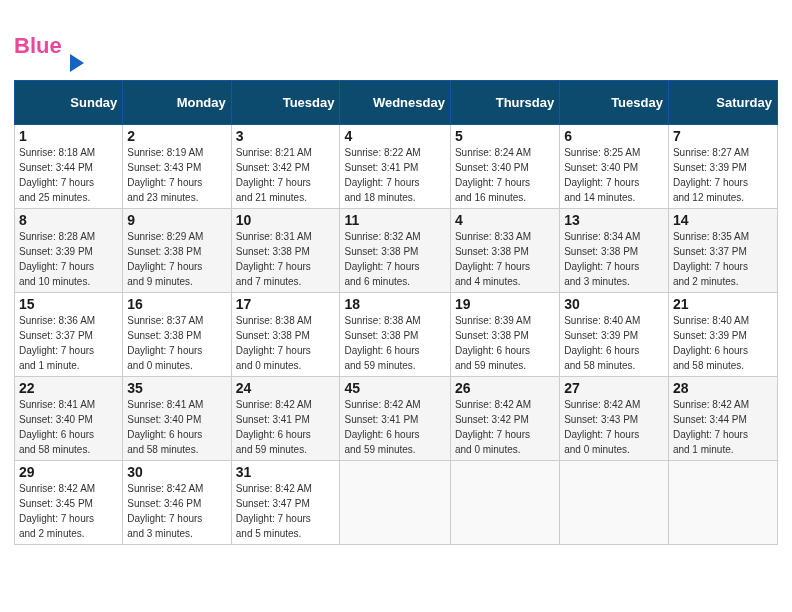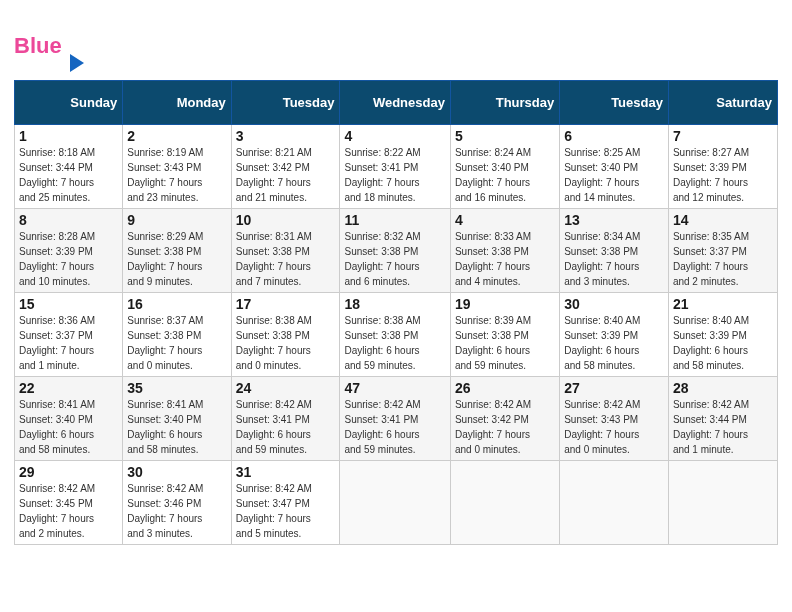--- a/index.html
+++ b/index.html
@@ -150,21 +150,21 @@
           <td><span class="day-num">17</span><span class="day-info">Sunrise: 8:38 AM<br>Sunset: 3:38 PM<br>Daylight: 7 hours<br>and 0 minutes.</span></td>
           <td><span class="day-num">18</span><span class="day-info">Sunrise: 8:38 AM<br>Sunset: 3:38 PM<br>Daylight: 6 hours<br>and 59 minutes.</span></td>
           <td><span class="day-num">19</span><span class="day-info">Sunrise: 8:39 AM<br>Sunset: 3:38 PM<br>Daylight: 6 hours<br>and 59 minutes.</span></td>
           <td><span class="day-num">30</span><span class="day-info">Sunrise: 8:40 AM<br>Sunset: 3:39 PM<br>Daylight: 6 hours<br>and 58 minutes.</span></td>
           <td><span class="day-num">21</span><span class="day-info">Sunrise: 8:40 AM<br>Sunset: 3:39 PM<br>Daylight: 6 hours<br>and 58 minutes.</span></td>
         </tr>
         <tr>
           <td><span class="day-num">22</span><span class="day-info">Sunrise: 8:41 AM<br>Sunset: 3:40 PM<br>Daylight: 6 hours<br>and 58 minutes.</span></td>
           <td><span class="day-num">35</span><span class="day-info">Sunrise: 8:41 AM<br>Sunset: 3:40 PM<br>Daylight: 6 hours<br>and 58 minutes.</span></td>
           <td><span class="day-num">24</span><span class="day-info">Sunrise: 8:42 AM<br>Sunset: 3:41 PM<br>Daylight: 6 hours<br>and 59 minutes.</span></td>
-          <td><span class="day-num">47</span><span class="day-info">Sunrise: 8:42 AM<br>Sunset: 3:41 PM<br>Daylight: 6 hours<br>and 59 minutes.</span></td>
+          <td><span class="day-num">45</span><span class="day-info">Sunrise: 8:42 AM<br>Sunset: 3:41 PM<br>Daylight: 6 hours<br>and 59 minutes.</span></td>
           <td><span class="day-num">26</span><span class="day-info">Sunrise: 8:42 AM<br>Sunset: 3:42 PM<br>Daylight: 7 hours<br>and 0 minutes.</span></td>
           <td><span class="day-num">27</span><span class="day-info">Sunrise: 8:42 AM<br>Sunset: 3:43 PM<br>Daylight: 7 hours<br>and 0 minutes.</span></td>
           <td><span class="day-num">28</span><span class="day-info">Sunrise: 8:42 AM<br>Sunset: 3:44 PM<br>Daylight: 7 hours<br>and 1 minute.</span></td>
         </tr>
         <tr>
           <td><span class="day-num">29</span><span class="day-info">Sunrise: 8:42 AM<br>Sunset: 3:45 PM<br>Daylight: 7 hours<br>and 2 minutes.</span></td>
           <td><span class="day-num">30</span><span class="day-info">Sunrise: 8:42 AM<br>Sunset: 3:46 PM<br>Daylight: 7 hours<br>and 3 minutes.</span></td>
           <td><span class="day-num">31</span><span class="day-info">Sunrise: 8:42 AM<br>Sunset: 3:47 PM<br>Daylight: 7 hours<br>and 5 minutes.</span></td>
           <td class="empty-cell"></td>
           <td class="empty-cell"></td>

